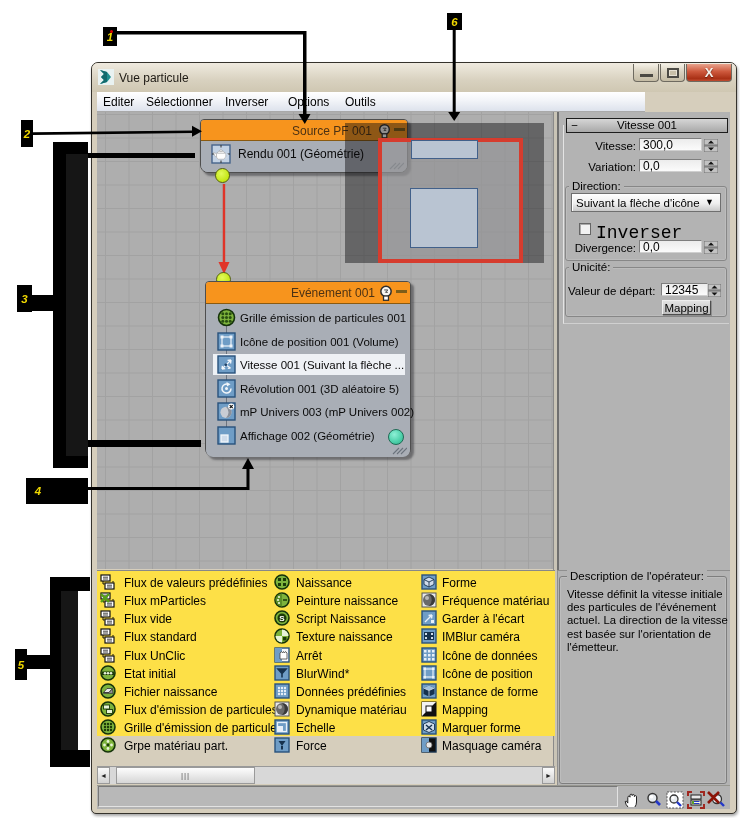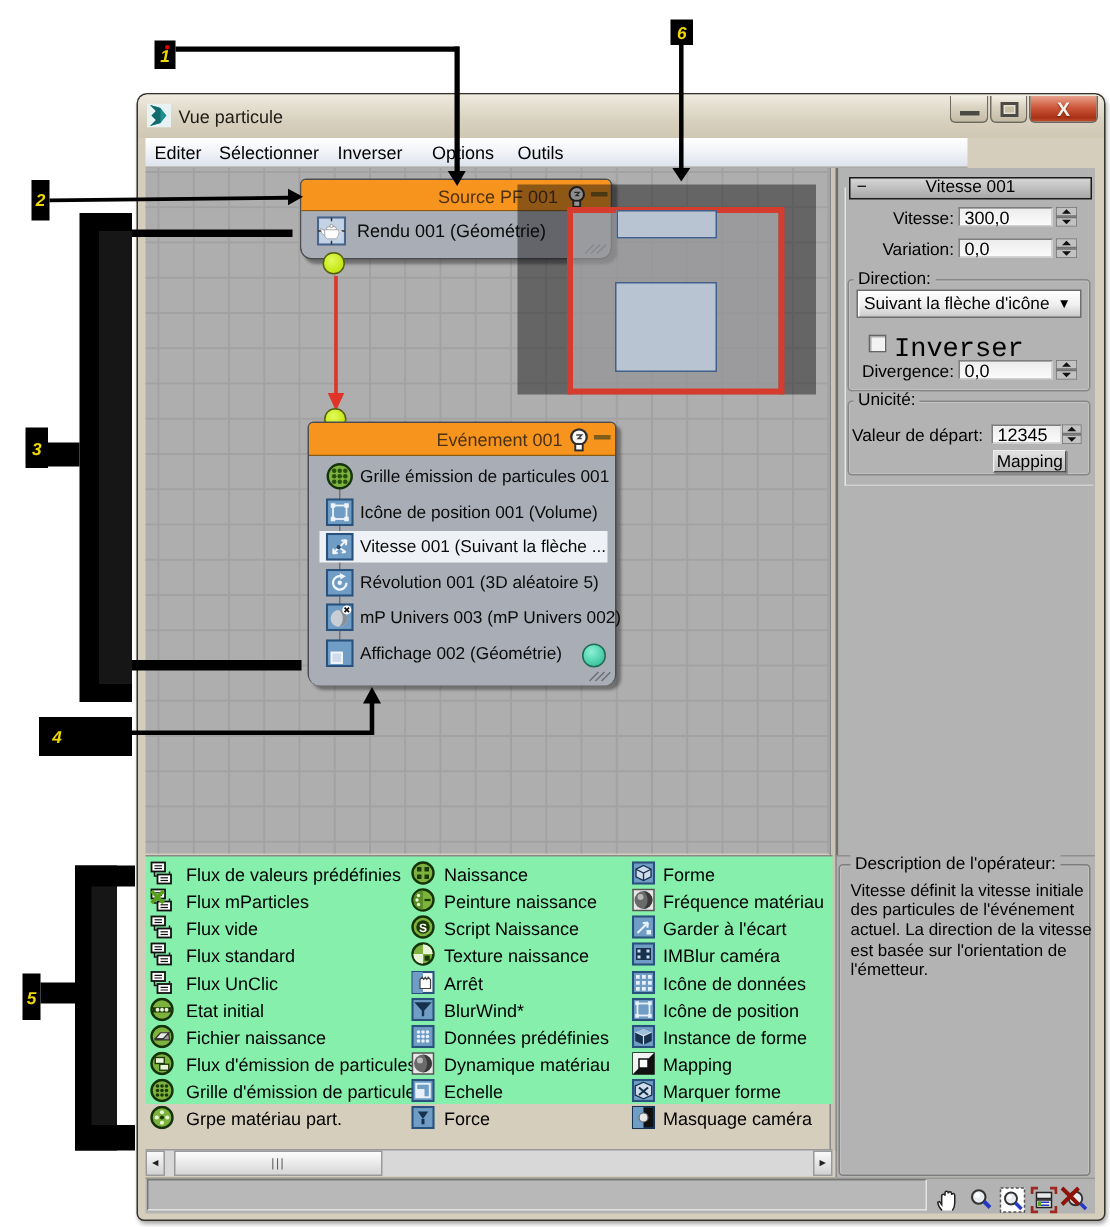--- a/index.html
+++ b/index.html
@@ -34,21 +34,21 @@
   background:linear-gradient(#ffffff, #f2f4f8 45%, #dde2ec); border-bottom:1px solid #a9a9a9; }
 .menu-item { position:absolute; top:3px; font-size:12px; color:#000; }
 
 
 #canvas { position:absolute; left:5px; top:49px; width:456px; height:457px;
   background-color:#aeaeae;
   background-image:linear-gradient(to right,#a2a2a2 1px,transparent 1px),linear-gradient(to bottom,#a2a2a2 1px,transparent 1px);
   background-size:23.5px 23.5px; background-position:8px 2px; overflow:hidden; }
 #vsplit { position:absolute; left:461px; top:49px; width:6px; height:655px; background:#c9c4b6; border-left:1px solid #8a8a8a; border-right:2px solid #6f6f6f; }
 #rpanel { position:absolute; left:467px; top:49px; width:171px; height:458px; background:#b3b3b3; }
-#depot { position:absolute; left:5px; top:507px; width:458px; height:166px; background:#86efac; border-top:1px solid #888; }
+#depot { position:absolute; left:5px; top:507px; width:458px; height:166px; background:#fde047; border-top:1px solid #888; }
 #depot-scroll { position:absolute; left:5px; top:703px; width:458px; height:18px; background:#d8d8d8; border-top:1px solid #999; }
 #descpanel { position:absolute; left:465px; top:507px; width:173px; height:215px; background:#b3b3b3; border-left:1px solid #8f8f8f; border-top:1px solid #8f8f8f; }
 #statusbar { position:absolute; left:5px; top:722px; width:633px; height:24px; background:#b3b3b3; border-top:1px solid #979790; }
 
 
 .node { position:absolute; border:1px solid #4e4e4e; border-radius:4px 4px 8px 8px;
   box-shadow:3px 3px 2px rgba(35,35,40,0.45); background:#a9aeb6; }
 .node-h { position:relative; width:100%; height:21px; background:#f7941d; border-bottom:1px solid #8a5a10; border-radius:3px 3px 0 0; }
 .node-title { position:absolute; top:4px; text-align:right; font-size:12px; color:#4c3214; }
 .node-b { position:relative; width:100%; background:#a9aeb6; }

